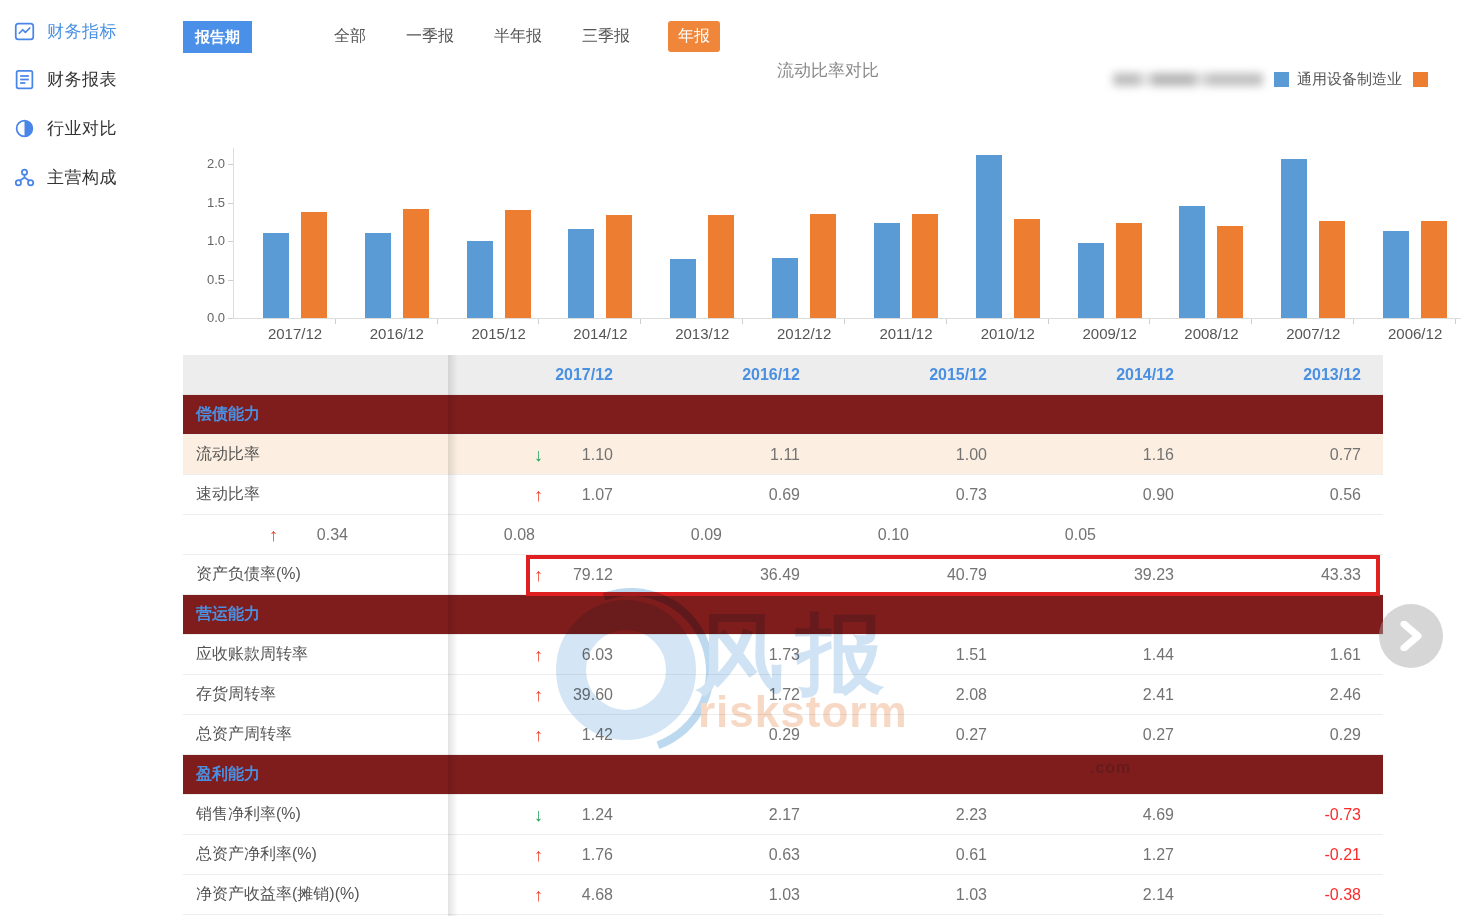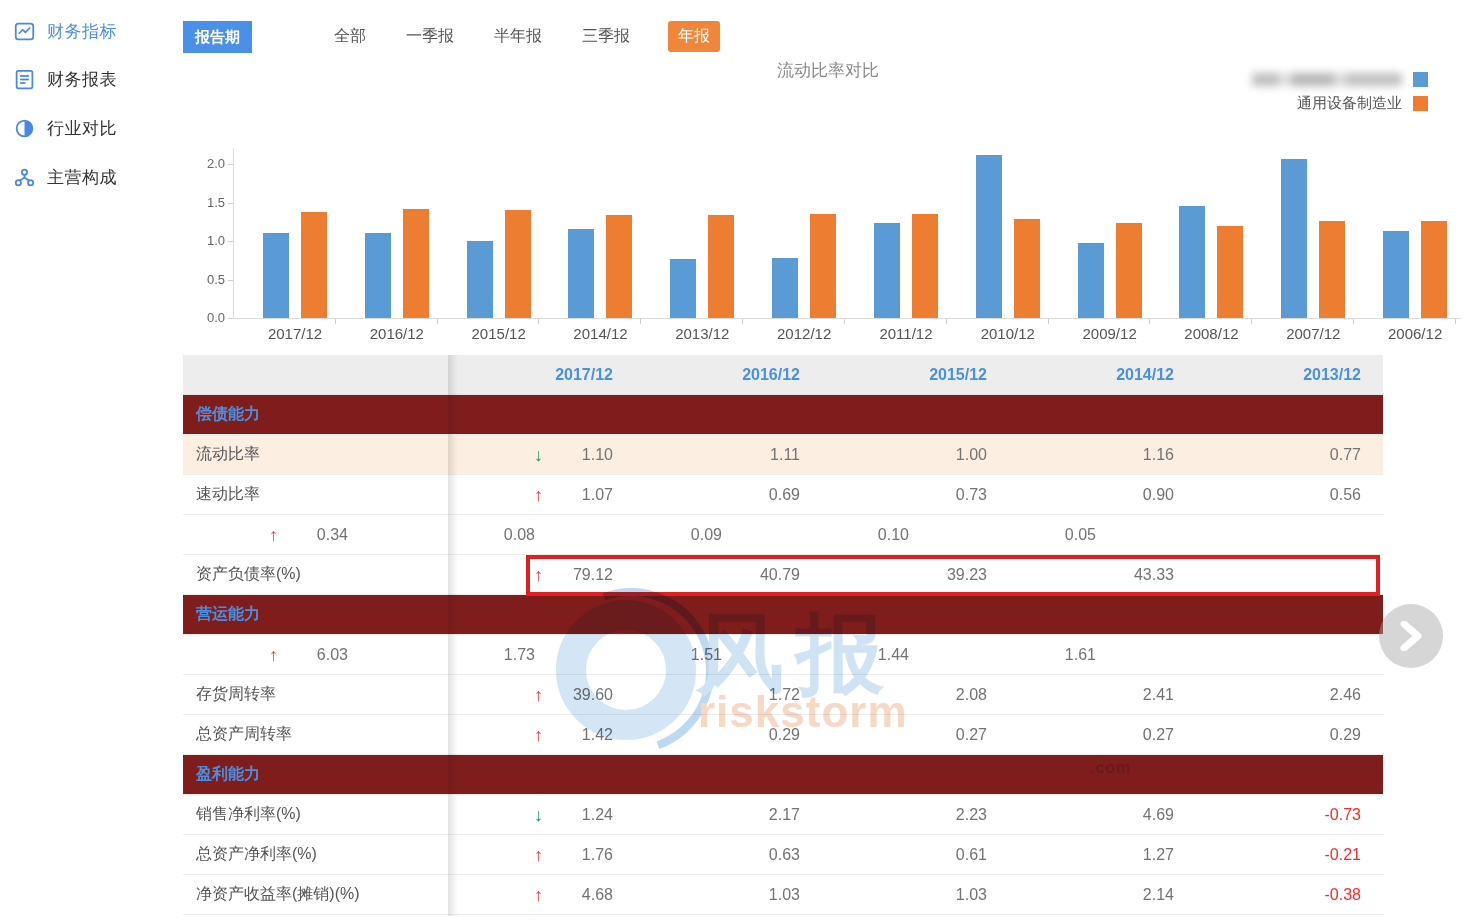--- a/index.html
+++ b/index.html
@@ -19,21 +19,21 @@
     font-size:15px; font-weight:bold; line-height:32px; padding:0 12px; }
   .period-tag:after { content:""; position:absolute; right:-9px; top:7px; width:18px; height:18px;
     background:#4a8fe8; transform:rotate(45deg); border-radius:3px; z-index:-1; }
   .tabs { position:absolute; left:332px; top:21px; display:flex; align-items:center; gap:36px; }
   .tab { font-size:16px; color:#555; cursor:pointer; padding:5px 2px; }
   .tab.active { background:#f0863a; color:#fff; border-radius:3px; padding:5px 10px; }
 
   
   .chart-title { position:absolute; left:233px; top:59px; width:1190px; text-align:center;
     font-size:17px; color:#8a8a8a; }
-  .legend { position:absolute; right:53px; top:71px; display:flex; flex-direction:column; gap:8px; }
+  .legend { position:absolute; right:53px; top:71px; display:flex; flex-direction:row; gap:8px; }
   .legend-row { display:flex; align-items:center; justify-content:flex-end; gap:11px; height:16px; cursor:pointer; }
   .legend-swatch { width:15px; height:15px; flex:0 0 auto; }
   .legend-text { font-size:15px; color:#555; }
   .legend-blur { width:150px; height:13px; border-radius:3px; filter:blur(4px);
     background:linear-gradient(90deg,#bdbdbd 0 18%,#e2e2e2 18% 26%,#b5b5b5 26% 55%,#dcdcdc 55% 63%,#c0c0c0 63% 100%); }
   .chart { position:absolute; left:183px; top:145px; width:1290px; height:205px; }
   .y-axis-line { position:absolute; left:50px; top:3px; width:1px; height:170px; background:#dcdcdc; }
   .x-axis-line { position:absolute; left:50px; top:173px; width:1228px; height:1px; background:#dcdcdc; }
   .ytick { position:absolute; width:36px; right: auto; text-align:right; font-size:13px; color:#666; }
   .ytick-mark { position:absolute; width:5px; height:1px; background:#cfcfcf; }
@@ -283,33 +283,37 @@
           <span>0.05</span>
         </div>
       </div>
       <div class="t-row">
         <div class="t-label">资产负债率(%)</div>
         <div class="t-cell">
           <span class="trend up">↑</span>
           <span>79.12</span>
         </div>
         <div class="t-cell">
+          <span>36.49</span>
+        </div>
+        <div class="t-cell">
           <span>40.79</span>
         </div>
         <div class="t-cell">
           <span>39.23</span>
         </div>
         <div class="t-cell">
           <span>43.33</span>
         </div>
       </div>
       <div class="t-row section">
         <div class="t-label" style="width: 100%;">营运能力</div>
       </div>
       <div class="t-row">
+        <div class="t-label">应收账款周转率</div>
         <div class="t-cell">
           <span class="trend up">↑</span>
           <span>6.03</span>
         </div>
         <div class="t-cell">
           <span>1.73</span>
         </div>
         <div class="t-cell">
           <span>1.51</span>
         </div>

